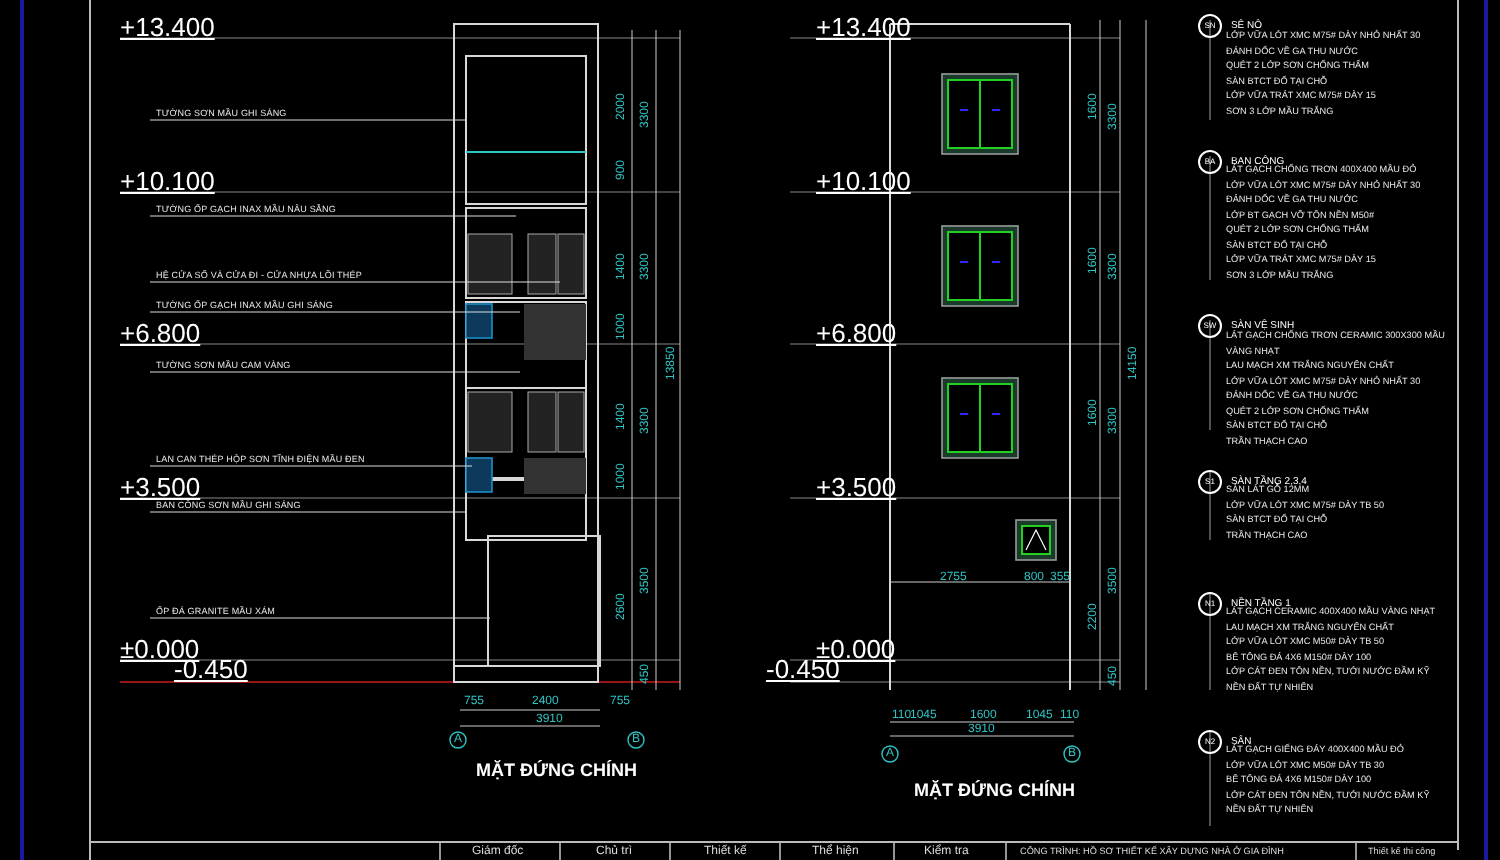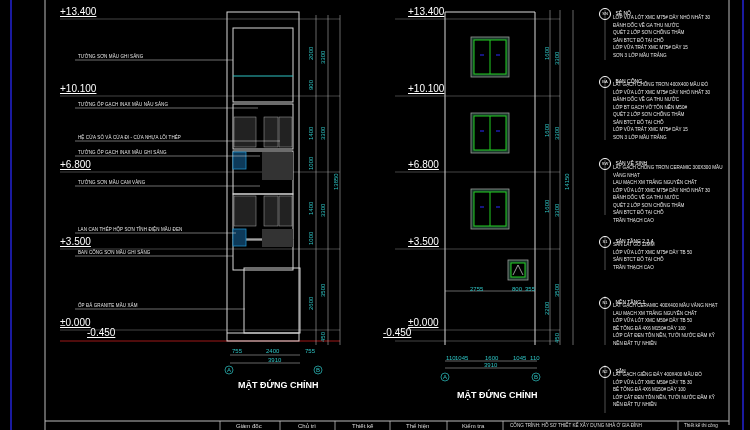--- a/index.html
+++ b/index.html
@@ -1,19 +1,19 @@
 <!DOCTYPE html>
 <html><head>
 <meta charset="utf-8">
 <style>
   html,body{margin:0;padding:0;background:#000;}
   body{width:750px;height:430px;overflow:hidden;position:relative;font-family:"Liberation Sans",sans-serif;color:#fff;}
   #canvas{position:absolute;left:0;top:0;width:750px;height:430px;}
   .txt{position:absolute;white-space:nowrap;line-height:1;}
-  .lvl{font-size:10px;color:#fff;text-decoration:underline;}
+  .lvl{font-size:13px;color:#fff;text-decoration:underline;}
   .note{font-size:4.5px;color:#e8e8e8;letter-spacing:0.1px;}
   .dim{font-size:6px;color:#2ec4c4;}
   .dimv{font-size:6px;color:#2ec4c4;transform-origin:left top;transform:rotate(-90deg);}
   .title{font-size:9px;font-weight:bold;color:#fff;}
   .leg-h{font-size:5px;color:#fff;}
   .leg-i{font-size:4.6px;color:#eaeaea;}
   .tb{font-size:6px;color:#ddd;}
   .grid-label{font-size:6px;color:#2ec4c4;}
 </style>
 </head>

